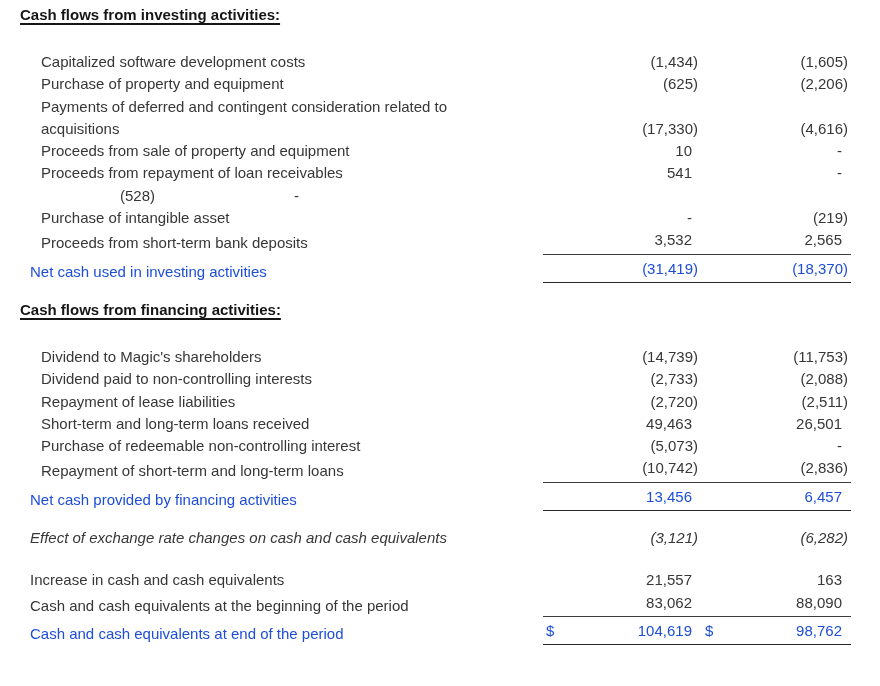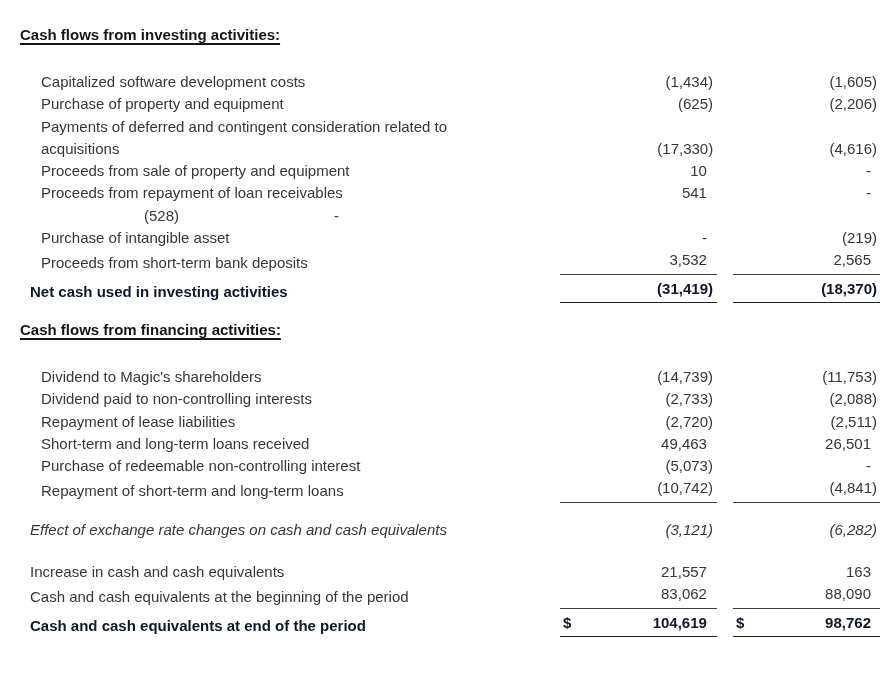--- a/index.html
+++ b/index.html
@@ -2,40 +2,40 @@
 <html><head>
 <meta charset="utf-8">
 <style>
   html, body { margin:0; padding:0; }
   body {
     width:880px; height:686px; background:#ffffff; overflow:hidden;
     font-family:"Liberation Sans", sans-serif;
   }
   .page {
     width:880px; height:686px; box-sizing:border-box;
-    padding-top:24px;
+    padding-top:4px;
     font-size:15px; color:#373737;
   }
   .heading {
     font-size:15px; font-weight:bold; color:#161616;
     text-decoration:underline; text-decoration-thickness:1.5px; text-underline-offset:3px;
     line-height:21px; margin:0 0 26px 20px;
   }
   .section-financing .heading { margin-top:16px; }
   .row { display:flex; align-items:flex-end; line-height:22.3px; }
   .label {
     box-sizing:border-box; width:543px; padding-left:41px; white-space:nowrap;
   }
   .label.flush { padding-left:30px; }
   .label.wrap { white-space:normal; padding-right:62px; }
-  .row.total { font-weight:bold; color:#0f172a; }
+  .row.total { font-weight:normal; color:#1d4ed8; }
   .row.total .label { padding-left:30px; }
-  .num { box-sizing:border-box; text-align:right;margin-left:24px; }
+  .num { box-sizing:border-box; text-align:right; }
   .c1 { width:159px; padding-right:10px; }
-  .c2 { width:149px; margin-left:16px; padding-right:9px; }
+  .c2 { width:149px; margin-left:0; padding-right:9px; }
   .c1.paren { padding-right:4px; }
   .c2.paren { padding-right:3px; }
   .rule .num { border-bottom:1.5px solid #3c3c3c; padding-bottom:2px; }
   .row.total .num { border-bottom:1.5px solid #262626; padding-top:3px; padding-bottom:2px; }
   .money { display:flex; justify-content:space-between; align-items:flex-end; padding-left:3px; }
   .block-effect { margin-top:16px;font-style:italic; }
   .block-summary { margin-top:20px; }
 </style>
 </head>
 <body>
@@ -115,21 +115,26 @@
       <div class="num c2">26,501</div>
     </div>
     <div class="row">
       <div class="label">Purchase of redeemable non-controlling interest</div>
       <div class="num c1 paren">(5,073)</div>
       <div class="num c2">-</div>
     </div>
     <div class="row rule">
       <div class="label">Repayment of short-term and long-term loans</div>
       <div class="num c1 paren">(10,742)</div>
-      <div class="num c2 paren">(4,841)</div>
+      <div class="num c2 paren">(2,836)</div>
+    </div>
+    <div class="row total">
+      <div class="label">Net cash provided by financing activities</div>
+      <div class="num c1">13,456</div>
+      <div class="num c2">6,457</div>
     </div>
   </section>
 
   <div class="block-effect">
     <div class="row">
       <div class="label flush">Effect of exchange rate changes on cash and cash equivalents</div>
       <div class="num c1 paren">(3,121)</div>
       <div class="num c2 paren">(6,282)</div>
     </div>
   </div>

